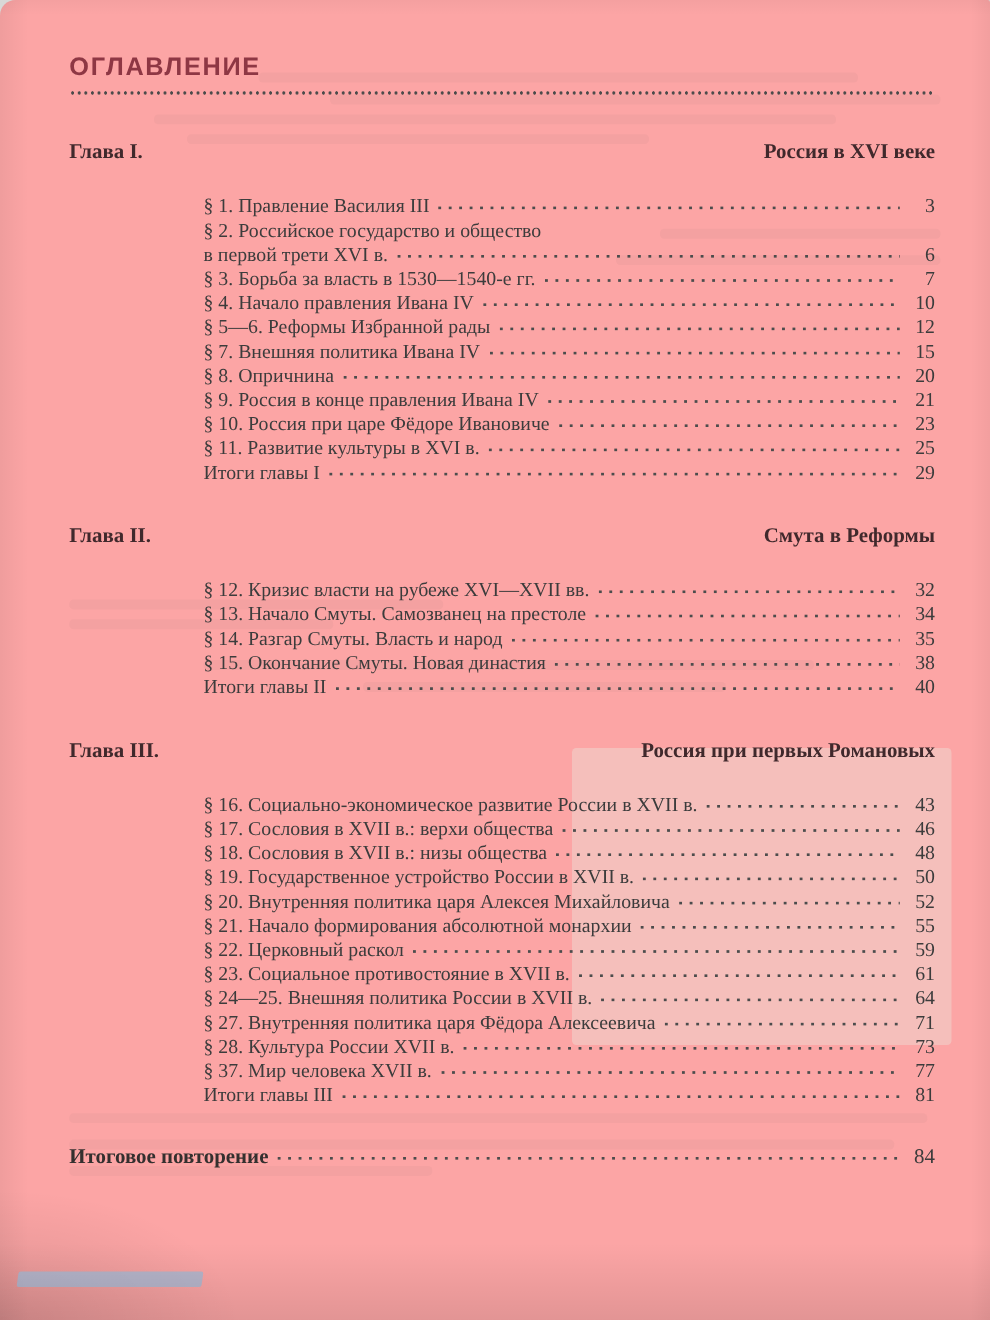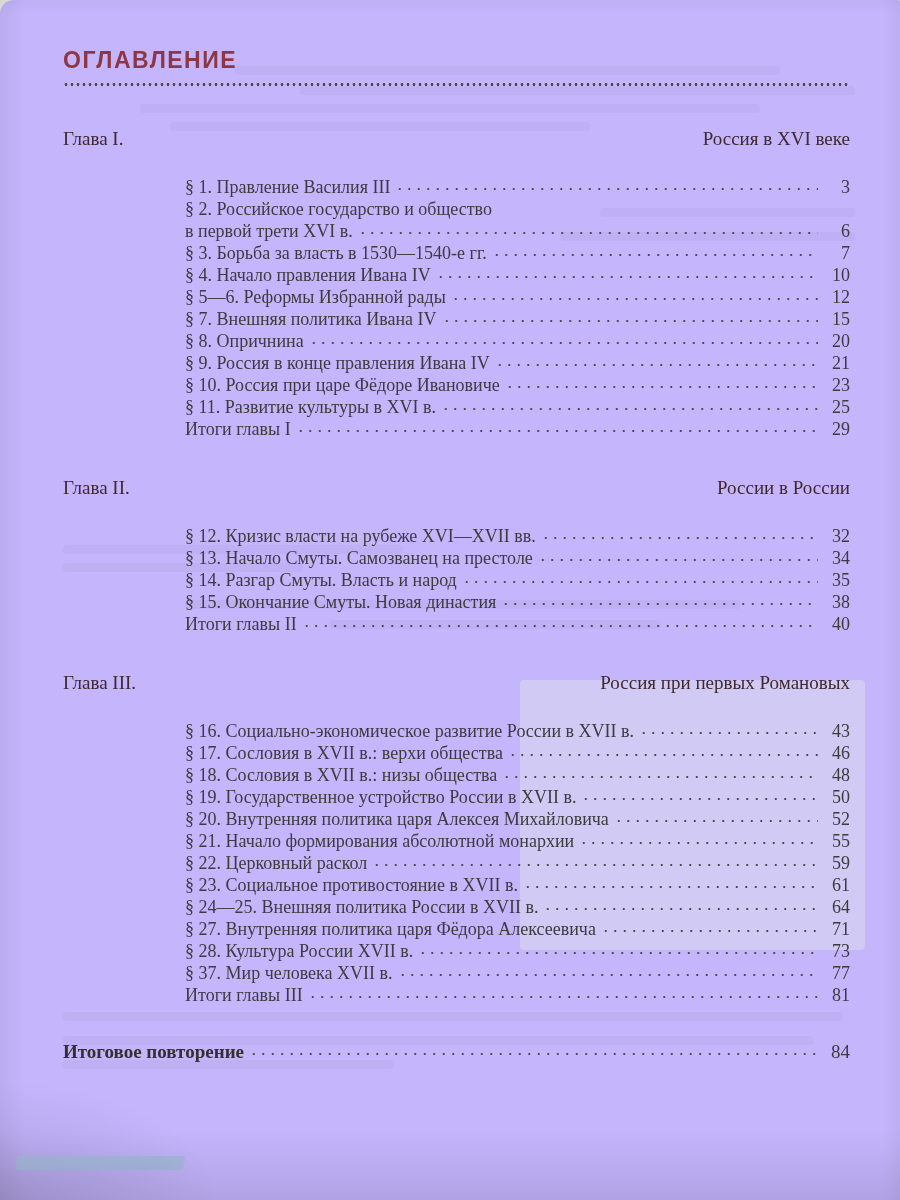--- a/index.html
+++ b/index.html
@@ -4,21 +4,21 @@
 <style>
   html,body { margin:0; padding:0; }
   body {
     width:900px; height:1200px;
     background:#d8d8d6;
     font-family:"Liberation Serif","DejaVu Serif",serif;
   }
   .page {
     position:relative;
     width:900px; height:1200px;
-    background:#c4b5fd;
+    background:#fca5a5;
     border-radius:14px 2px 0 0;
     overflow:hidden;
     color:#3a3a3a;
   }
   
   .page::before {
     content:""; position:absolute; inset:0; pointer-events:none;
     background:
       linear-gradient(to right, rgba(0,0,0,0.05), rgba(0,0,0,0) 26px),
       linear-gradient(to left, rgba(0,0,0,0.04), rgba(0,0,0,0) 18px),
@@ -48,21 +48,21 @@
     background-size:6px 5px;
     background-repeat:repeat-x;
     background-position:left center;
   }
 
   .chapters { margin-top:40px; }
   .chapter { margin-top:36px; }
   .chapter:first-child { margin-top:0; }
   .chapter-head {
     display:flex;
-    font-weight:normal;
+    font-weight:bold;
     font-size:19px;
     line-height:23px;
     color:#40292c;
   }
   .chapter-label { flex:none; width:122px; }
   .chapter-title { flex:1;text-align:right; }
   .entries { margin-left:122px; margin-top:26px; }
 
   .entry-line {
     display:flex;
@@ -210,21 +210,21 @@
             <div class="entry-line">
               <span class="entry-text">Итоги главы I</span>
               <span class="leader"></span>
               <span class="pagenum">29</span>
             </div>
           </div>
         </section>
         <section class="chapter">
           <div class="chapter-head">
             <span class="chapter-label">Глава II.</span>
-            <span class="chapter-title">России в России</span>
+            <span class="chapter-title">Смута в Реформы</span>
           </div>
           <div class="entries">
             <div class="entry-line">
               <span class="entry-text">§ 12. Кризис власти на рубеже XVI—XVII вв.</span>
               <span class="leader"></span>
               <span class="pagenum">32</span>
             </div>
             <div class="entry-line">
               <span class="entry-text">§ 13. Начало Смуты. Самозванец на престоле</span>
               <span class="leader"></span>

